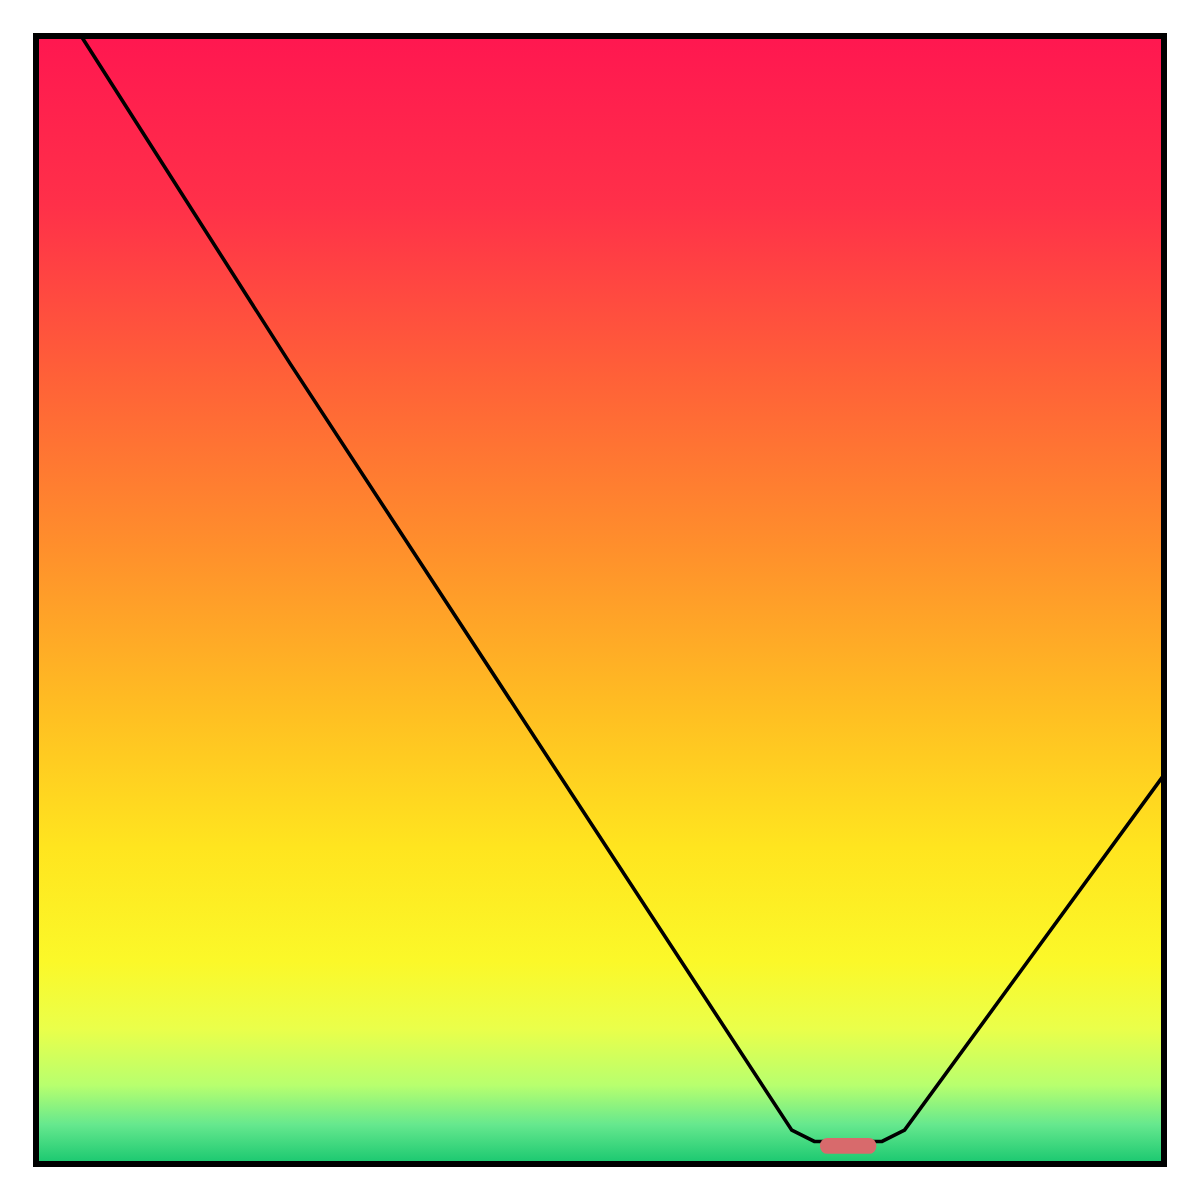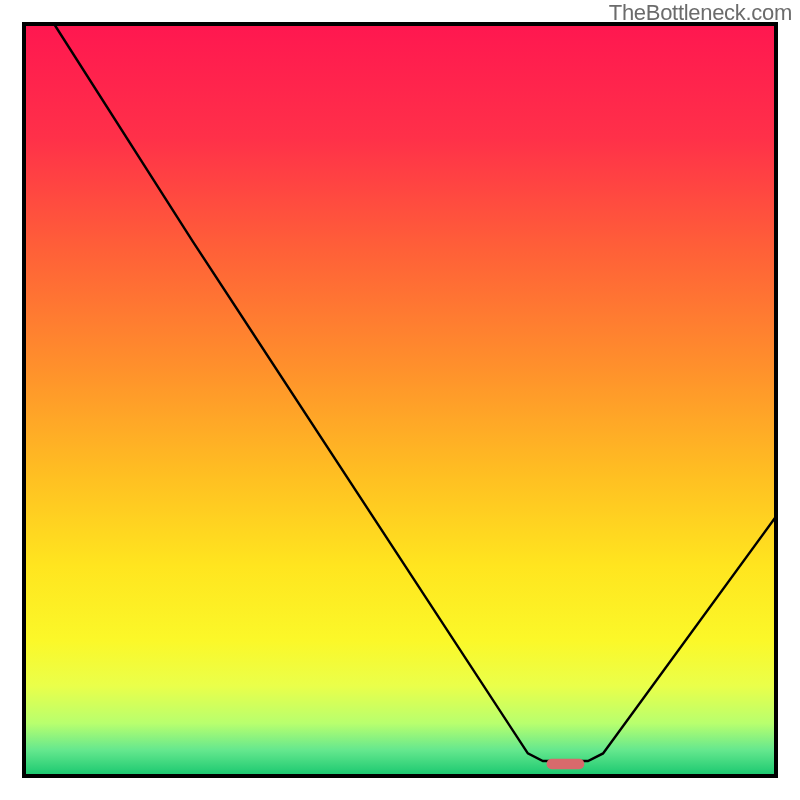--- a/index.html
+++ b/index.html
@@ -28,21 +28,20 @@
   svg.chart {
     position: absolute;
     top: 0;
     left: 0;
   }
 </style>
 </head>
 <body>
 
 <div class="chart-container">
-  <div class="watermark">TheBottleneck.com</div>
 
   <svg class="chart" width="800" height="800" viewBox="0 0 800 800">
     <defs>
       <linearGradient id="bg-grad" x1="0" y1="0" x2="0" y2="1">
           <stop offset="0.00%" stop-color="#ff1750"></stop>
           <stop offset="15.00%" stop-color="#ff3049"></stop>
           <stop offset="30.00%" stop-color="#ff6038"></stop>
           <stop offset="45.00%" stop-color="#ff8e2c"></stop>
           <stop offset="60.00%" stop-color="#ffbf22"></stop>
           <stop offset="72.00%" stop-color="#ffe51f"></stop>

